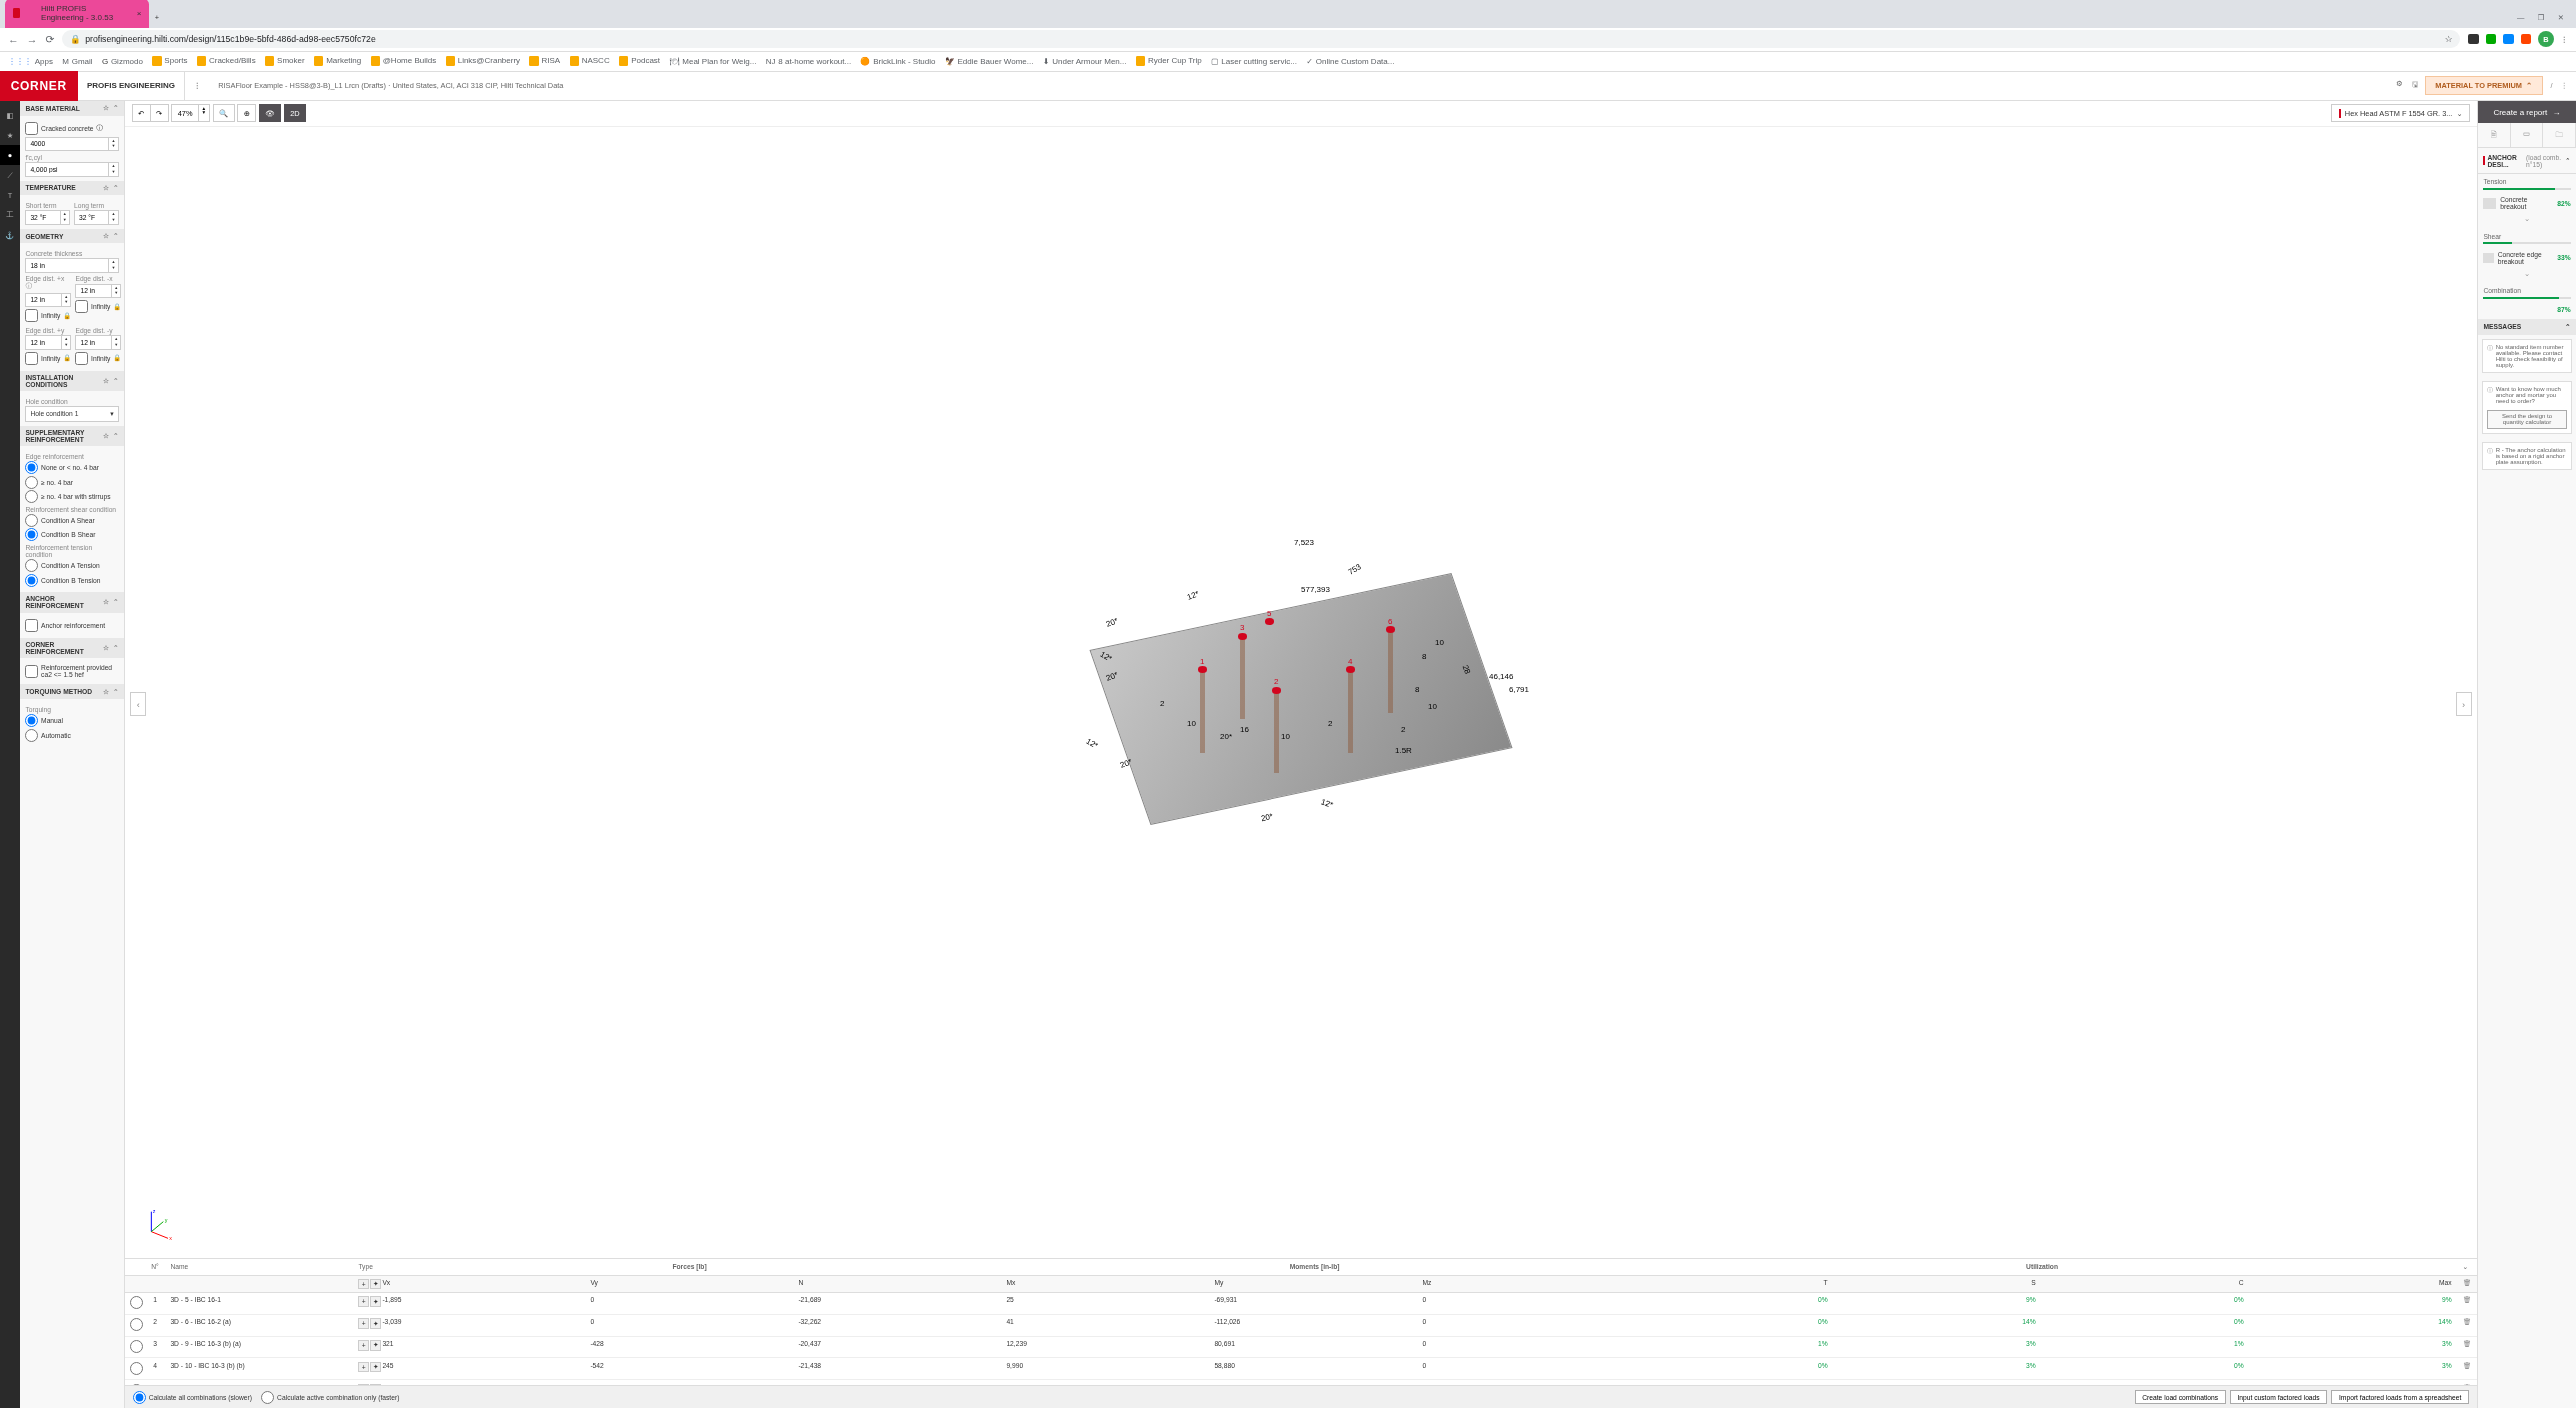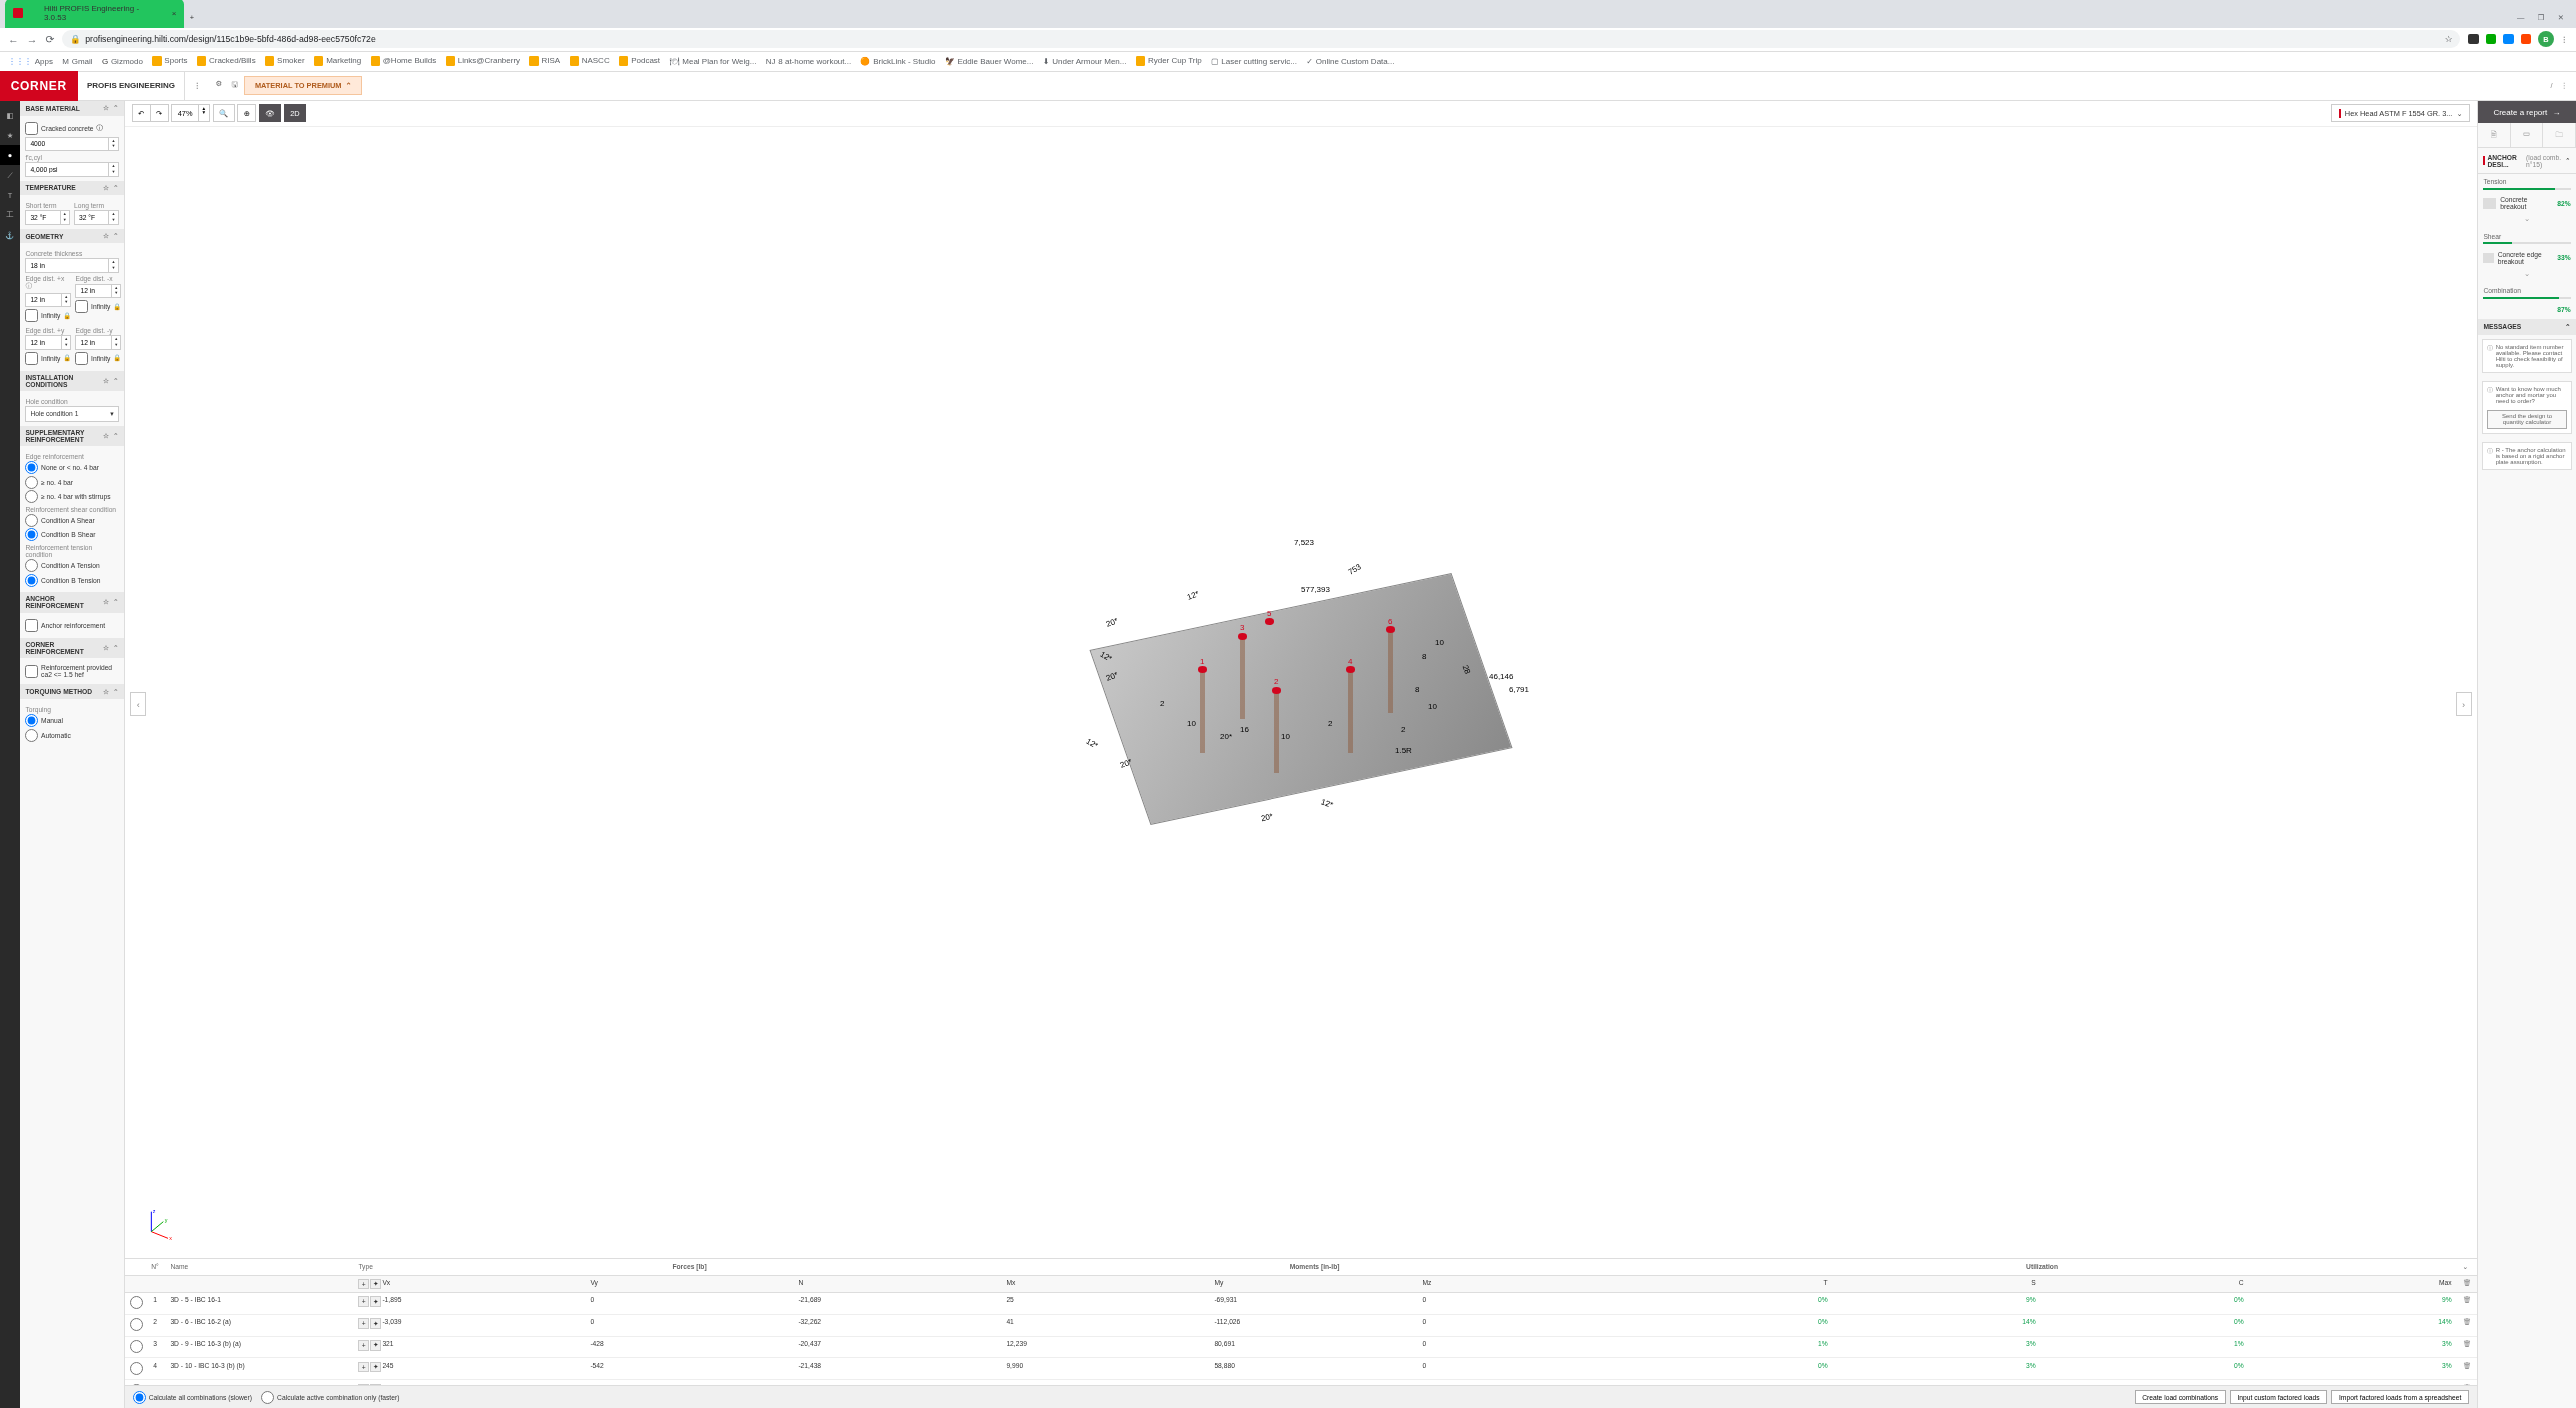--- a/index.html
+++ b/index.html
@@ -1,20 +1,20 @@
 <!DOCTYPE html>
 <html style="font-size:10.7px"><head>
 <meta charset="utf-8">
 <style>
 * { box-sizing: border-box; margin: 0; padding: 0; font-family: Arial, sans-serif; }
 body { background: #f5f5f5; font-size: 7.4px; color: #333; overflow: hidden; }
 
 
 .browser-chrome { background: #dee1e6; height: 27.5px; display: flex; align-items: flex-end; padding: 0 5.4px; }
-.tab { background: #22c55e; border-radius: 5.4px 5.4px 0 0; padding: 5.4px 8px; display: flex; align-items: center; gap: 21px; font-size: 8px; width: 179px; }
+.tab { background: #ec4899; border-radius: 5.4px 5.4px 0 0; padding: 5.4px 8px; display: flex; align-items: center; gap: 21px; font-size: 8px; width: 144px; }
 .tab-favicon { width: 10.7px; height: 10.7px; background: #d2051e; border-radius: 1.3px; }
 .tab-close { margin-left: auto; cursor: pointer; }
 .new-tab { padding: 5.4px; cursor: pointer; }
 .window-controls { margin-left: auto; display: flex; gap: 13.4px; padding: 0 6.7px 5.4px; color: #5f6368; }
 
 .url-bar { background: #fff; height: 24px; display: flex; align-items: center; padding: 0 8px; gap: 8px; border-bottom: 0.7px solid #ddd; }
 .url-bar .nav-btn { color: #5f6368; cursor: pointer; font-size: 10.7px; }
 .url-input { flex: 1; background: #f1f3f4; border-radius: 9.4px; padding: 4px 8px; font-size: 8.7px; color: #202124; display: flex; align-items: center; gap: 4px; }
 .url-ext { display: flex; gap: 6.7px; align-items: center; }
 .ext-icon { width: 10.7px; height: 10.7px; border-radius: 2px; }
@@ -245,20 +245,21 @@
   <div class="bm">
       <span>✓</span>
       <span>Online Custom Data...</span>
     </div>
 </div>
 
 <div class="app-header">
   <div class="hilti-logo">CORNER</div>
   <div class="app-title">PROFIS ENGINEERING</div>
   <div class="menu-dots">⋮</div>
+  <div class="breadcrumb">RISAFloor Example - HSS8@3-B)_L1 Lrcn (Drafts) · United States, ACI, ACI 318 CIP, Hilti Technical Data</div>
   <div class="hd-icons">
     <span>⚙</span>
     <span>🖫</span>
   </div>
   <button class="upgrade-btn">
     <span>MATERIAL TO PREMIUM</span>
       <span>⌃</span>
   </button>
   <div class="right-header">
     <span>/</span>

